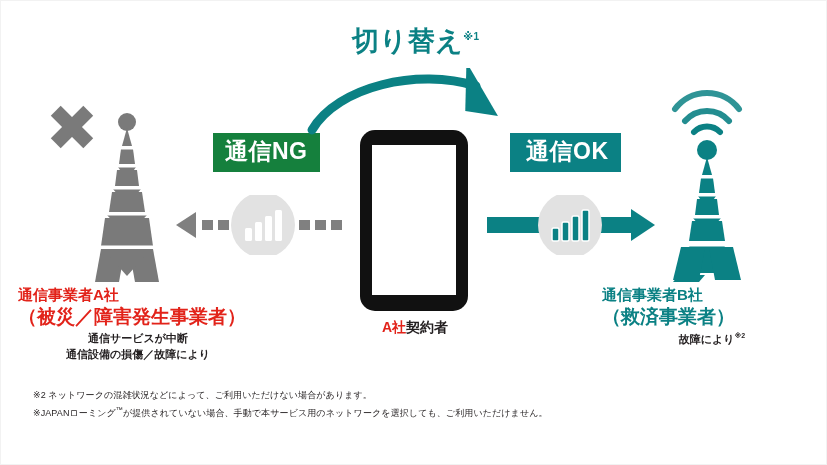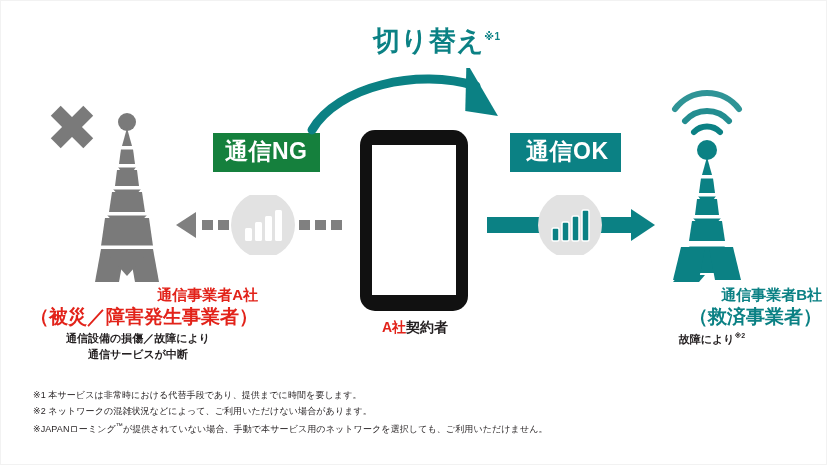--- a/index.html
+++ b/index.html
@@ -40,21 +40,21 @@
     padding:7px 12px 9px 12px;
     white-space:nowrap;
     text-align:center;
   }
   .badge-ng{background:#15803d;}
   .badge-ok{background:#0b8184;padding-left:16px;}
 
   
   .carrier-label{
     position:absolute;
-    text-align:right;
+    text-align:left;
     font-weight:bold;
     line-height:1.25;
     white-space:nowrap;
   }
   .carrier-label .l1{font-size:15px;display:block;}
   .carrier-label .l2{font-size:19px;display:block;}
   .carrier-a{color:#e2231a;}
   .carrier-b{color:#0b8184;}
 
   .carrier-sub{
@@ -82,21 +82,20 @@
 
   
   #switch-label{
     position:absolute;
     color:#0b8184;
     font-weight:bold;
     font-size:27px;
     line-height:1;
     white-space:nowrap;
     letter-spacing:0.5px;
-    margin-left:21px;
   }
   #switch-label .sup{font-size:10px;vertical-align:super;font-weight:bold;}
 
   
   #footnotes{
     position:absolute;
     left:33px;top:388px;
     color:#231f20;
     font-size:9px;
     line-height:1.75;
@@ -155,22 +154,22 @@
       </g>
     </svg>
   </div>
 
   <div class="carrier-label carrier-a" style="left:18px;top:286px;width:240px;">
     <span class="l1">通信事業者A社</span>
     <span class="l2">（被災／障害発生事業者）</span>
   </div>
 
   <div class="carrier-sub" style="left:18px;top:331px;width:240px;">
+    <div>通信サービスが中断</div>
     <div>通信設備の損傷／故障により</div>
-    <div>通信サービスが中断</div>
   </div>
 
   <div class="badge badge-ng" style="left:213px;top:133px;">通信NG</div>
 
   <svg class="abs" style="left:170px;top:195px;" width="190" height="60" viewBox="0 0 190 60">
 
     <g fill="#808080">
       <polygon points="6,30 26,17 26,43"></polygon>
       <rect x="32" y="25" width="11" height="10"></rect>
       <rect x="48" y="25" width="11" height="10"></rect>
@@ -268,18 +267,17 @@
   <div class="carrier-label carrier-b" style="left:602px;top:286px;width:220px;">
     <span class="l1">通信事業者B社</span>
     <span class="l2">（救済事業者）</span>
   </div>
 
   <div class="carrier-sub" style="left:602px;top:331px;width:220px;">
     <div><span>故障により</span><span class="sup">※2</span></div>
   </div>
 
   <div id="footnotes">
-    <div>※1 本サービスは非常時における代替手段であり、提供までに時間を要します。</div>
     <div>※2 ネットワークの混雑状況などによって、ご利用いただけない場合があります。</div>
     <div><span>※JAPANローミング</span><span class="tm">™</span><span>が提供されていない場合、手動で本サービス用のネットワークを選択しても、ご利用いただけません。</span></div>
   </div>
 
 </div>
 
 </body></html>

